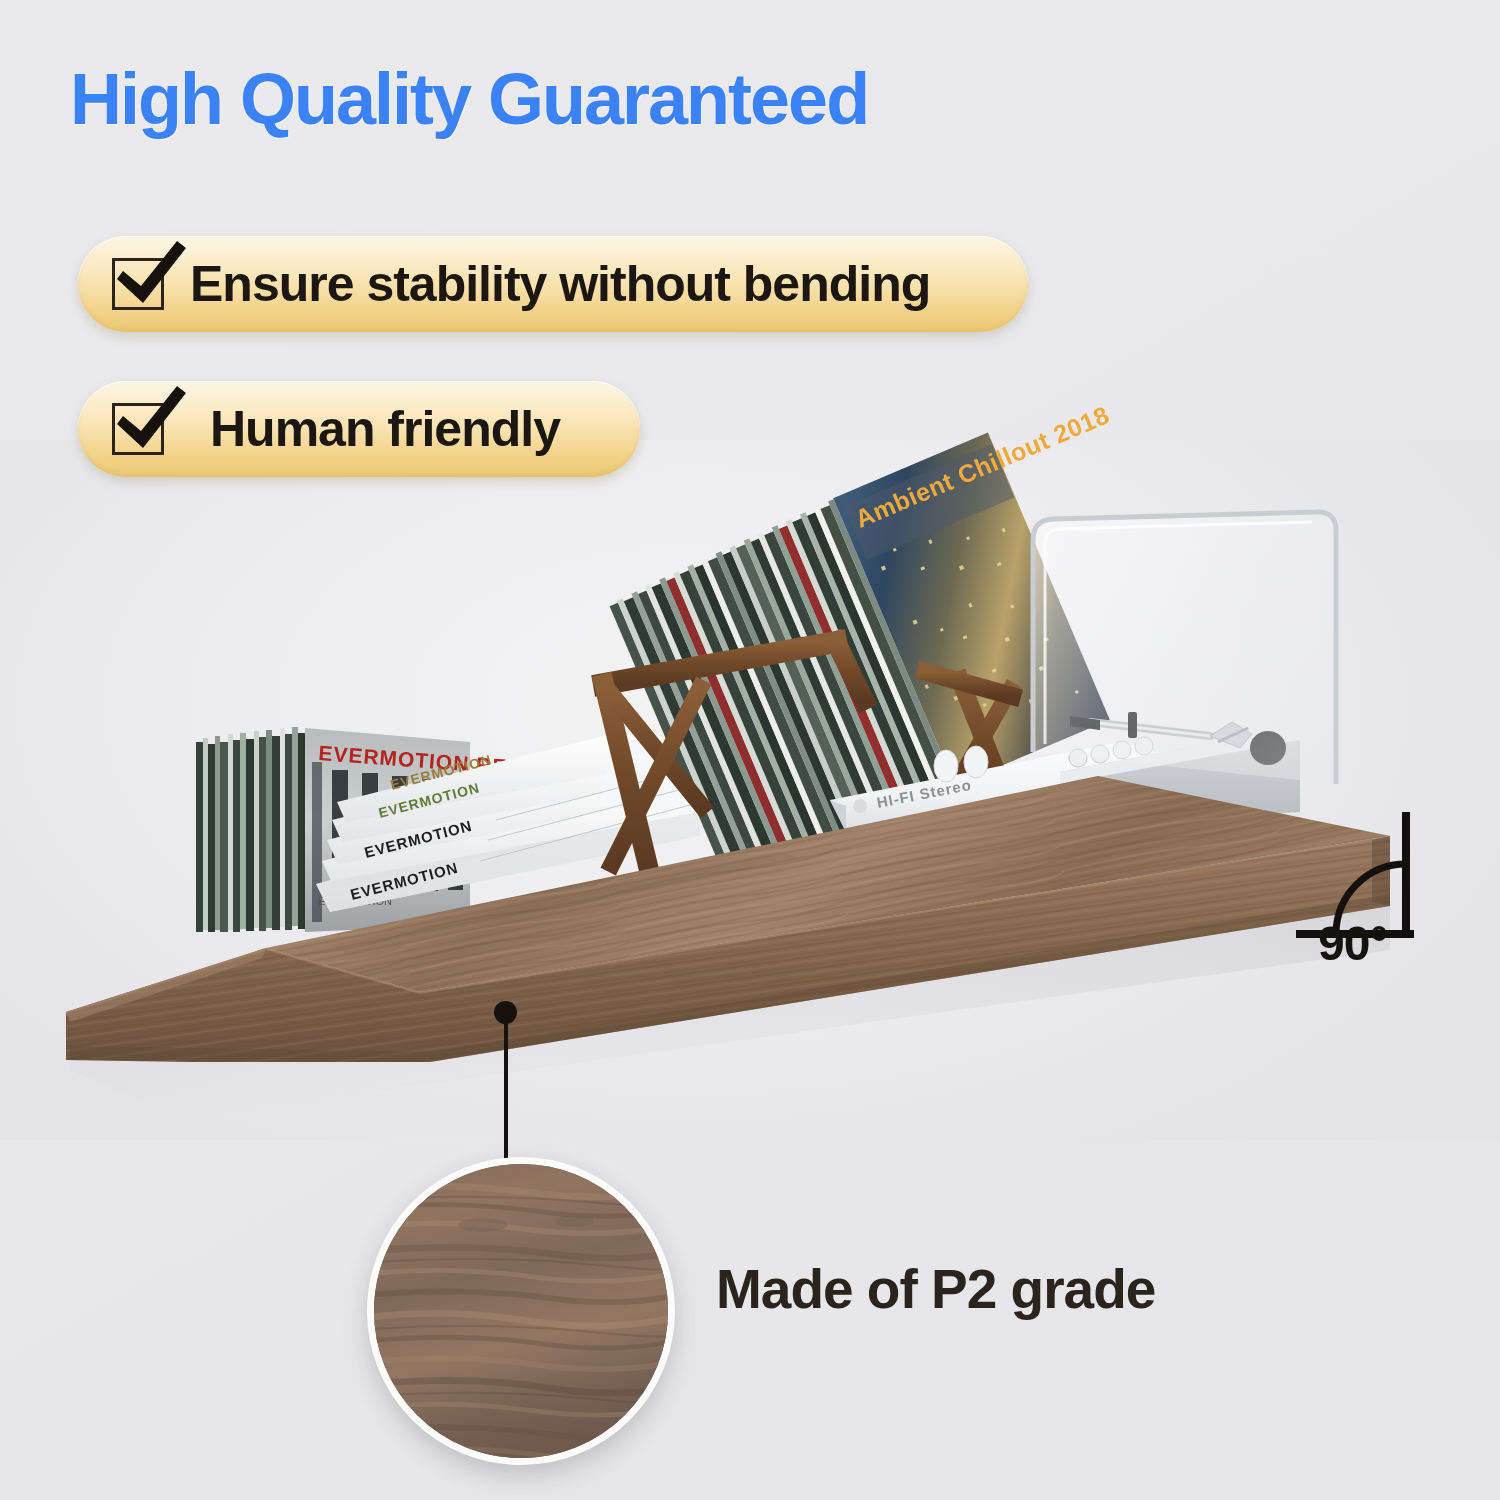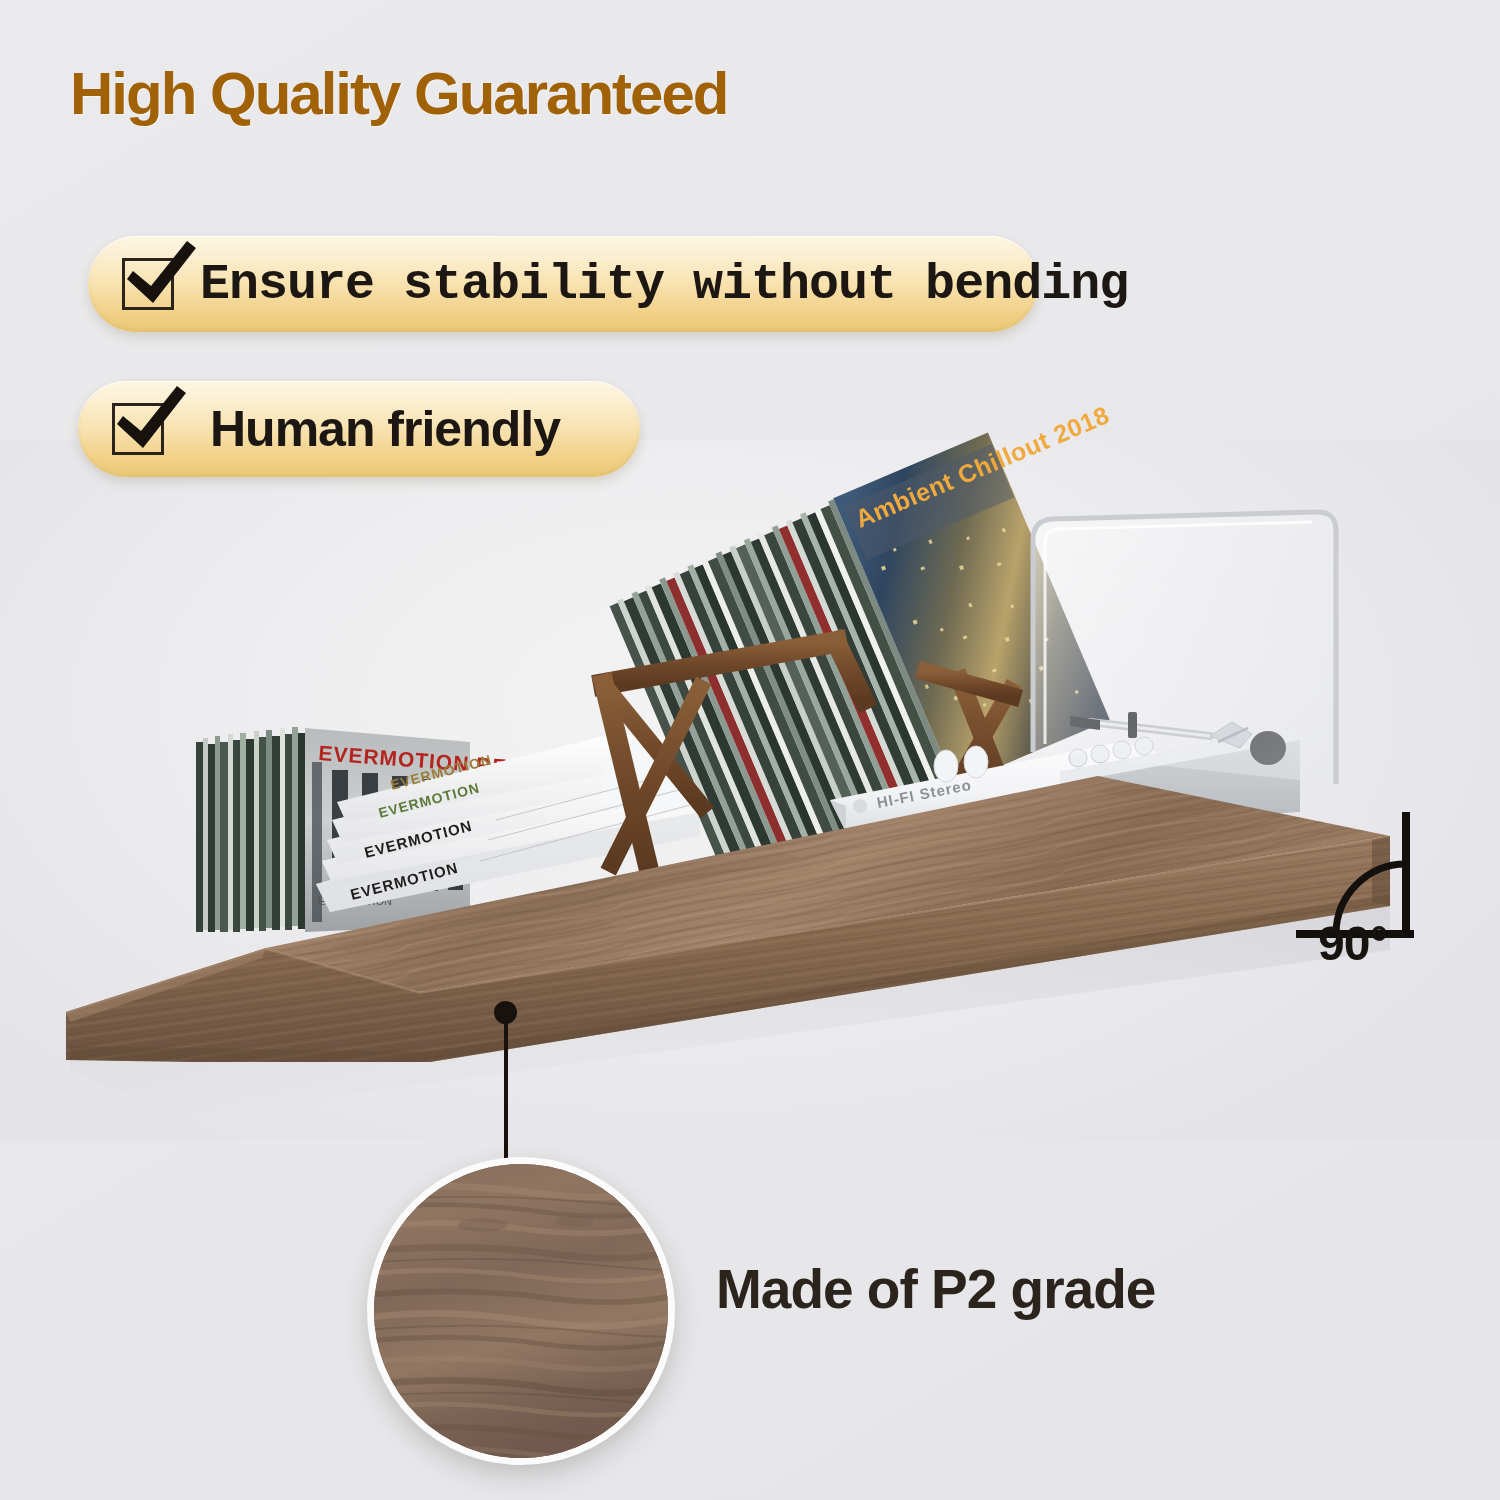--- a/index.html
+++ b/index.html
@@ -12,41 +12,41 @@
     background: linear-gradient(150deg, #eaeaec 0%, #e9e9ec 35%, #e7e7ea 70%, #e5e5ea 100%);
     overflow: hidden;
     position: relative;
   }
 
   #stage { position:absolute; inset:0; }
 
   
   .headline {
     position:absolute; left:70px; top:62px;
-    font-size:60px; font-weight:700; letter-spacing:-2px;
-    color:#a16207; line-height:1.05;
+    font-size:72px; font-weight:700; letter-spacing:-2px;
+    color:#3b82f6; line-height:1.05;
     white-space:nowrap;
     text-shadow: 1px 1px 0 rgba(255,255,255,.5);
   }
 
   
   .pill {
     position:absolute;
     height:96px;
     border-radius:52px;
     display:flex; align-items:center;
     padding:0 42px 0 34px;
     background: linear-gradient(to bottom,
         #fdf6e2 0%, #fcf0d4 18%, #f8e3b2 48%, #f2d28a 78%, #eac974 100%);
     box-shadow:
        0 5px 12px rgba(120,100,50,.20),
        0 1px 0 rgba(255,255,255,.85) inset,
        0 -2px 4px rgba(190,150,70,.18) inset;
   }
-  .pill-1 { left:88px; top:236px; width:950px;font-family:Liberation Mono, monospace; }
+  .pill-1 { left:78px; top:236px; width:950px; }
   .pill-2 { left:78px; top:381px; width:562px;gap:20px; }
 
   .check-box {
     position:relative;
     width:52px; height:52px; flex:0 0 52px;
     border:3px solid #2a241d;
     margin-right:26px;
   }
   .check-box .tick {
     position:absolute; left:-4px; top:-22px;

